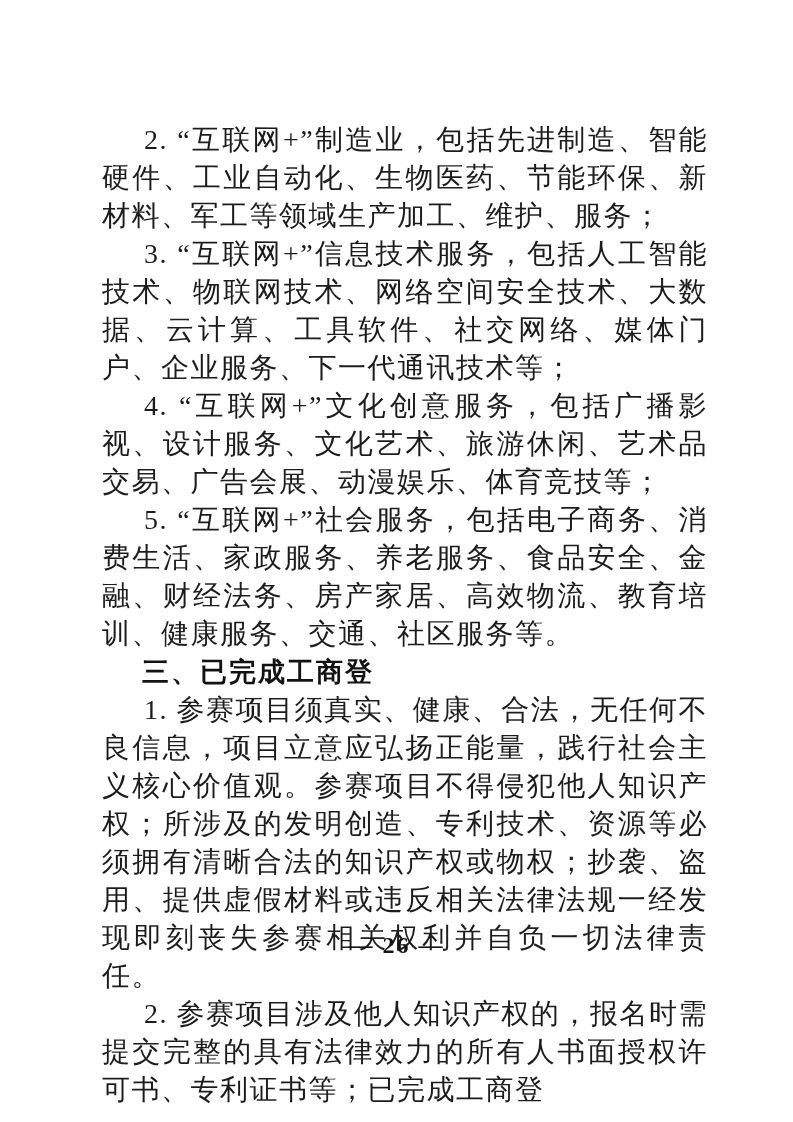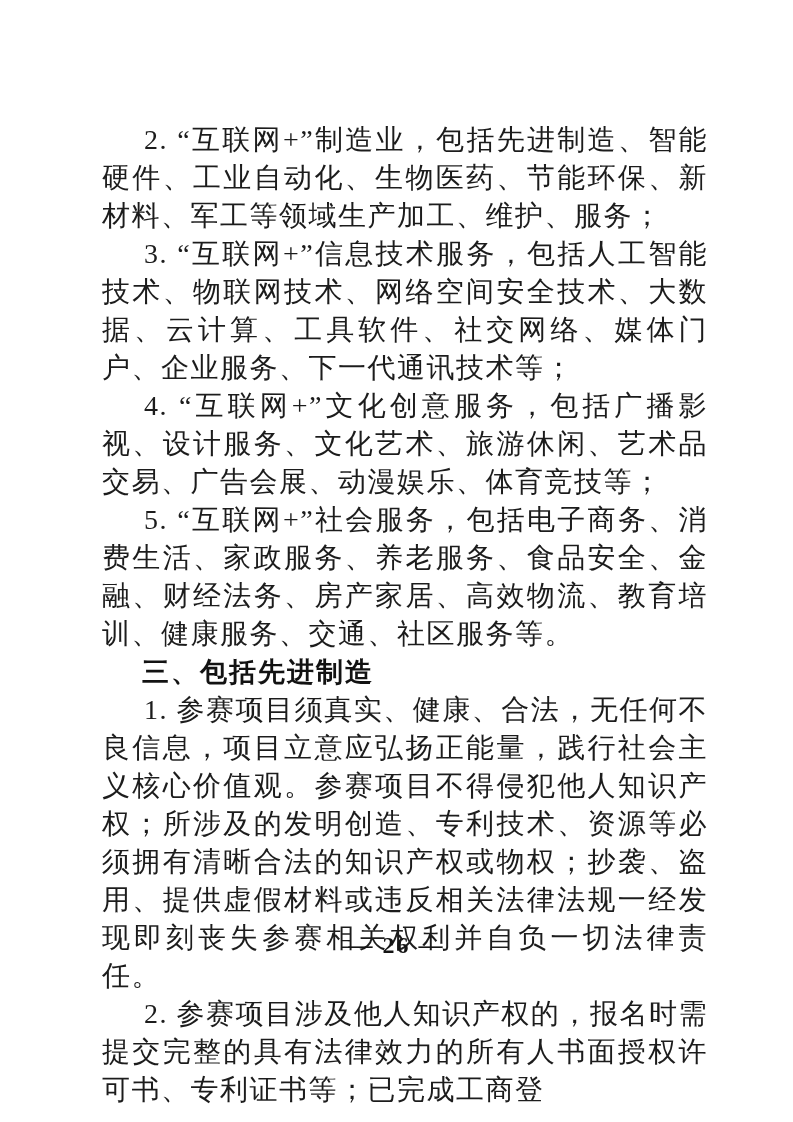--- a/index.html
+++ b/index.html
@@ -57,18 +57,18 @@
 </style>
 </head>
 <body>
 
 <div class="page">
   <div class="content">
     <p>2. “互联网+”制造业，包括先进制造、智能硬件、工业自动化、生物医药、节能环保、新材料、军工等领域生产加工、维护、服务；</p>
     <p>3. “互联网+”信息技术服务，包括人工智能技术、物联网技术、网络空间安全技术、大数据、云计算、工具软件、社交网络、媒体门户、企业服务、下一代通讯技术等；</p>
     <p>4. “互联网+”文化创意服务，包括广播影视、设计服务、文化艺术、旅游休闲、艺术品交易、广告会展、动漫娱乐、体育竞技等；</p>
     <p>5. “互联网+”社会服务，包括电子商务、消费生活、家政服务、养老服务、食品安全、金融、财经法务、房产家居、高效物流、教育培训、健康服务、交通、社区服务等。</p>
-    <h2 class="section-heading">三、包括先进制造</h2>
+    <h2 class="section-heading">三、已完成工商登</h2>
     <p>1. 参赛项目须真实、健康、合法，无任何不良信息，项目立意应弘扬正能量，践行社会主义核心价值观。参赛项目不得侵犯他人知识产权；所涉及的发明创造、专利技术、资源等必须拥有清晰合法的知识产权或物权；抄袭、盗用、提供虚假材料或违反相关法律法规一经发现即刻丧失参赛相关权利并自负一切法律责任。</p>
     <p>2. 参赛项目涉及他人知识产权的，报名时需提交完整的具有法律效力的所有人书面授权许可书、专利证书等；已完成工商登</p>
   </div>
   <div class="page-number">— 26 —</div>
 </div>
 
 </body></html>

